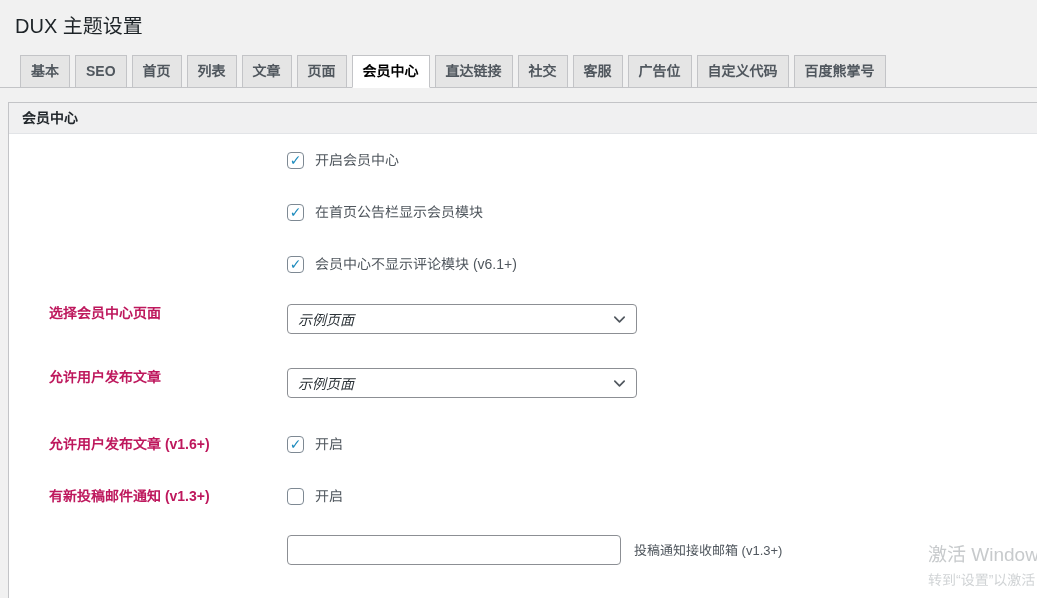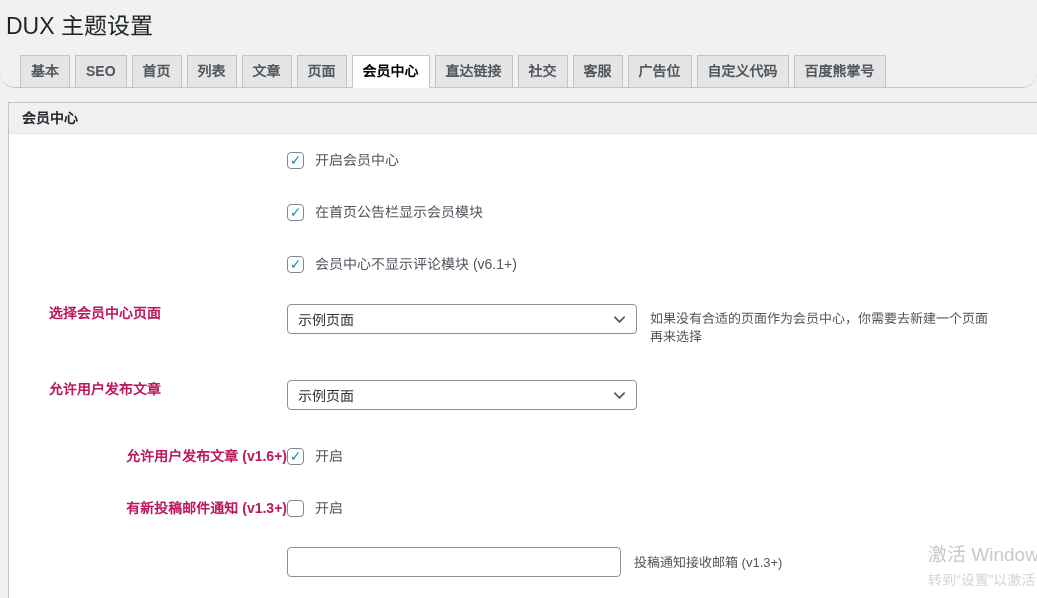--- a/index.html
+++ b/index.html
@@ -4,34 +4,33 @@
 <style>
   * { margin: 0; padding: 0; box-sizing: border-box; }
   html, body { width: 1037px; height: 598px; overflow: hidden; }
   body {
     background: #f1f1f1;
     font-family: "Liberation Sans", "DejaVu Sans", sans-serif;
     position: relative;
   }
   
   .page-title {
-    font-size: 23px;
+    font-size: 20px;
     font-weight: 400;
     color: #1d2327;
-    padding: 12px 0 0 6px;
+    padding: 12px 0 0 15px;
     line-height: 29px;
   }
   
   .nav-tab-wrapper {
     margin-top: 14px;
     padding-left: 20px;
     border-bottom: 1px solid #c3c4c7;
     display: flex;
     align-items: flex-end;
-    border-radius: 15px;
   }
   .nav-tab {
     display: inline-block;
     margin: 0 5px -1px 0;
     padding: 7px 10px;
     font-size: 14px;
     font-weight: 600;
     line-height: 17px;
     color: #50575e;
     background: #e5e5e5;
@@ -57,21 +56,21 @@
     background: #f0f0f1;
     border-bottom: 1px solid #e2e4e7;
     padding: 7px 13px;
     font-size: 14px;
     font-weight: 700;
     color: #23282d;
     line-height: 16px;
   }
   
   .row { display: flex; align-items: flex-start; }
-  .row-cb  { padding: 17px 0; text-align: right; }
+  .row-cb  { padding: 17px 0; }
   .row-sel { padding: 14px 0 20px 0; }
   .row-in  { padding: 13px 0; }
   .row-label {
     flex: 0 0 278px;
     padding-left: 40px;
     font-size: 14px;
     font-weight: 700;
     color: #be185d;
     line-height: 18px;
   }
@@ -111,20 +110,21 @@
     background: #ffffff;
     border: 1px solid #8c8f94;
     border-radius: 4px;
     display: flex;
     align-items: center;
     padding: 0 30px 0 10px;
     font-size: 14px;
     color: #2c3338;
     cursor: pointer;
     flex-shrink: 0;
+    font-style: italic;
   }
   .select-chevron {
     position: absolute;
     right: 9px; top: 7px;
     width: 15px; height: 15px;
     color: #50575e;
   }
   
   .text-input {
     width: 334px;
@@ -218,22 +218,20 @@
     <div class="row-label">选择会员中心页面</div>
     <div class="row-content">
       <div class="select-box">
         <span>示例页面</span>
         <span class="select-chevron">
           <svg viewBox="0 0 16 16" width="15" height="15" fill="none" stroke="currentColor" stroke-width="1.8" stroke-linecap="round" stroke-linejoin="round">
               <polyline points="3,5.5 8,10.5 13,5.5"></polyline>
             </svg>
         </span>
       </div>
-      <div class="hint">如果没有合适的页面作为会员中心，你需要去新建一个页面
-再来选择</div>
     </div>
   </div>
 
   <div class="row row-sel">
     <div class="row-label">允许用户发布文章</div>
     <div class="row-content">
       <div class="select-box">
         <span>示例页面</span>
         <span class="select-chevron">
           <svg viewBox="0 0 16 16" width="15" height="15" fill="none" stroke="currentColor" stroke-width="1.8" stroke-linecap="round" stroke-linejoin="round">

